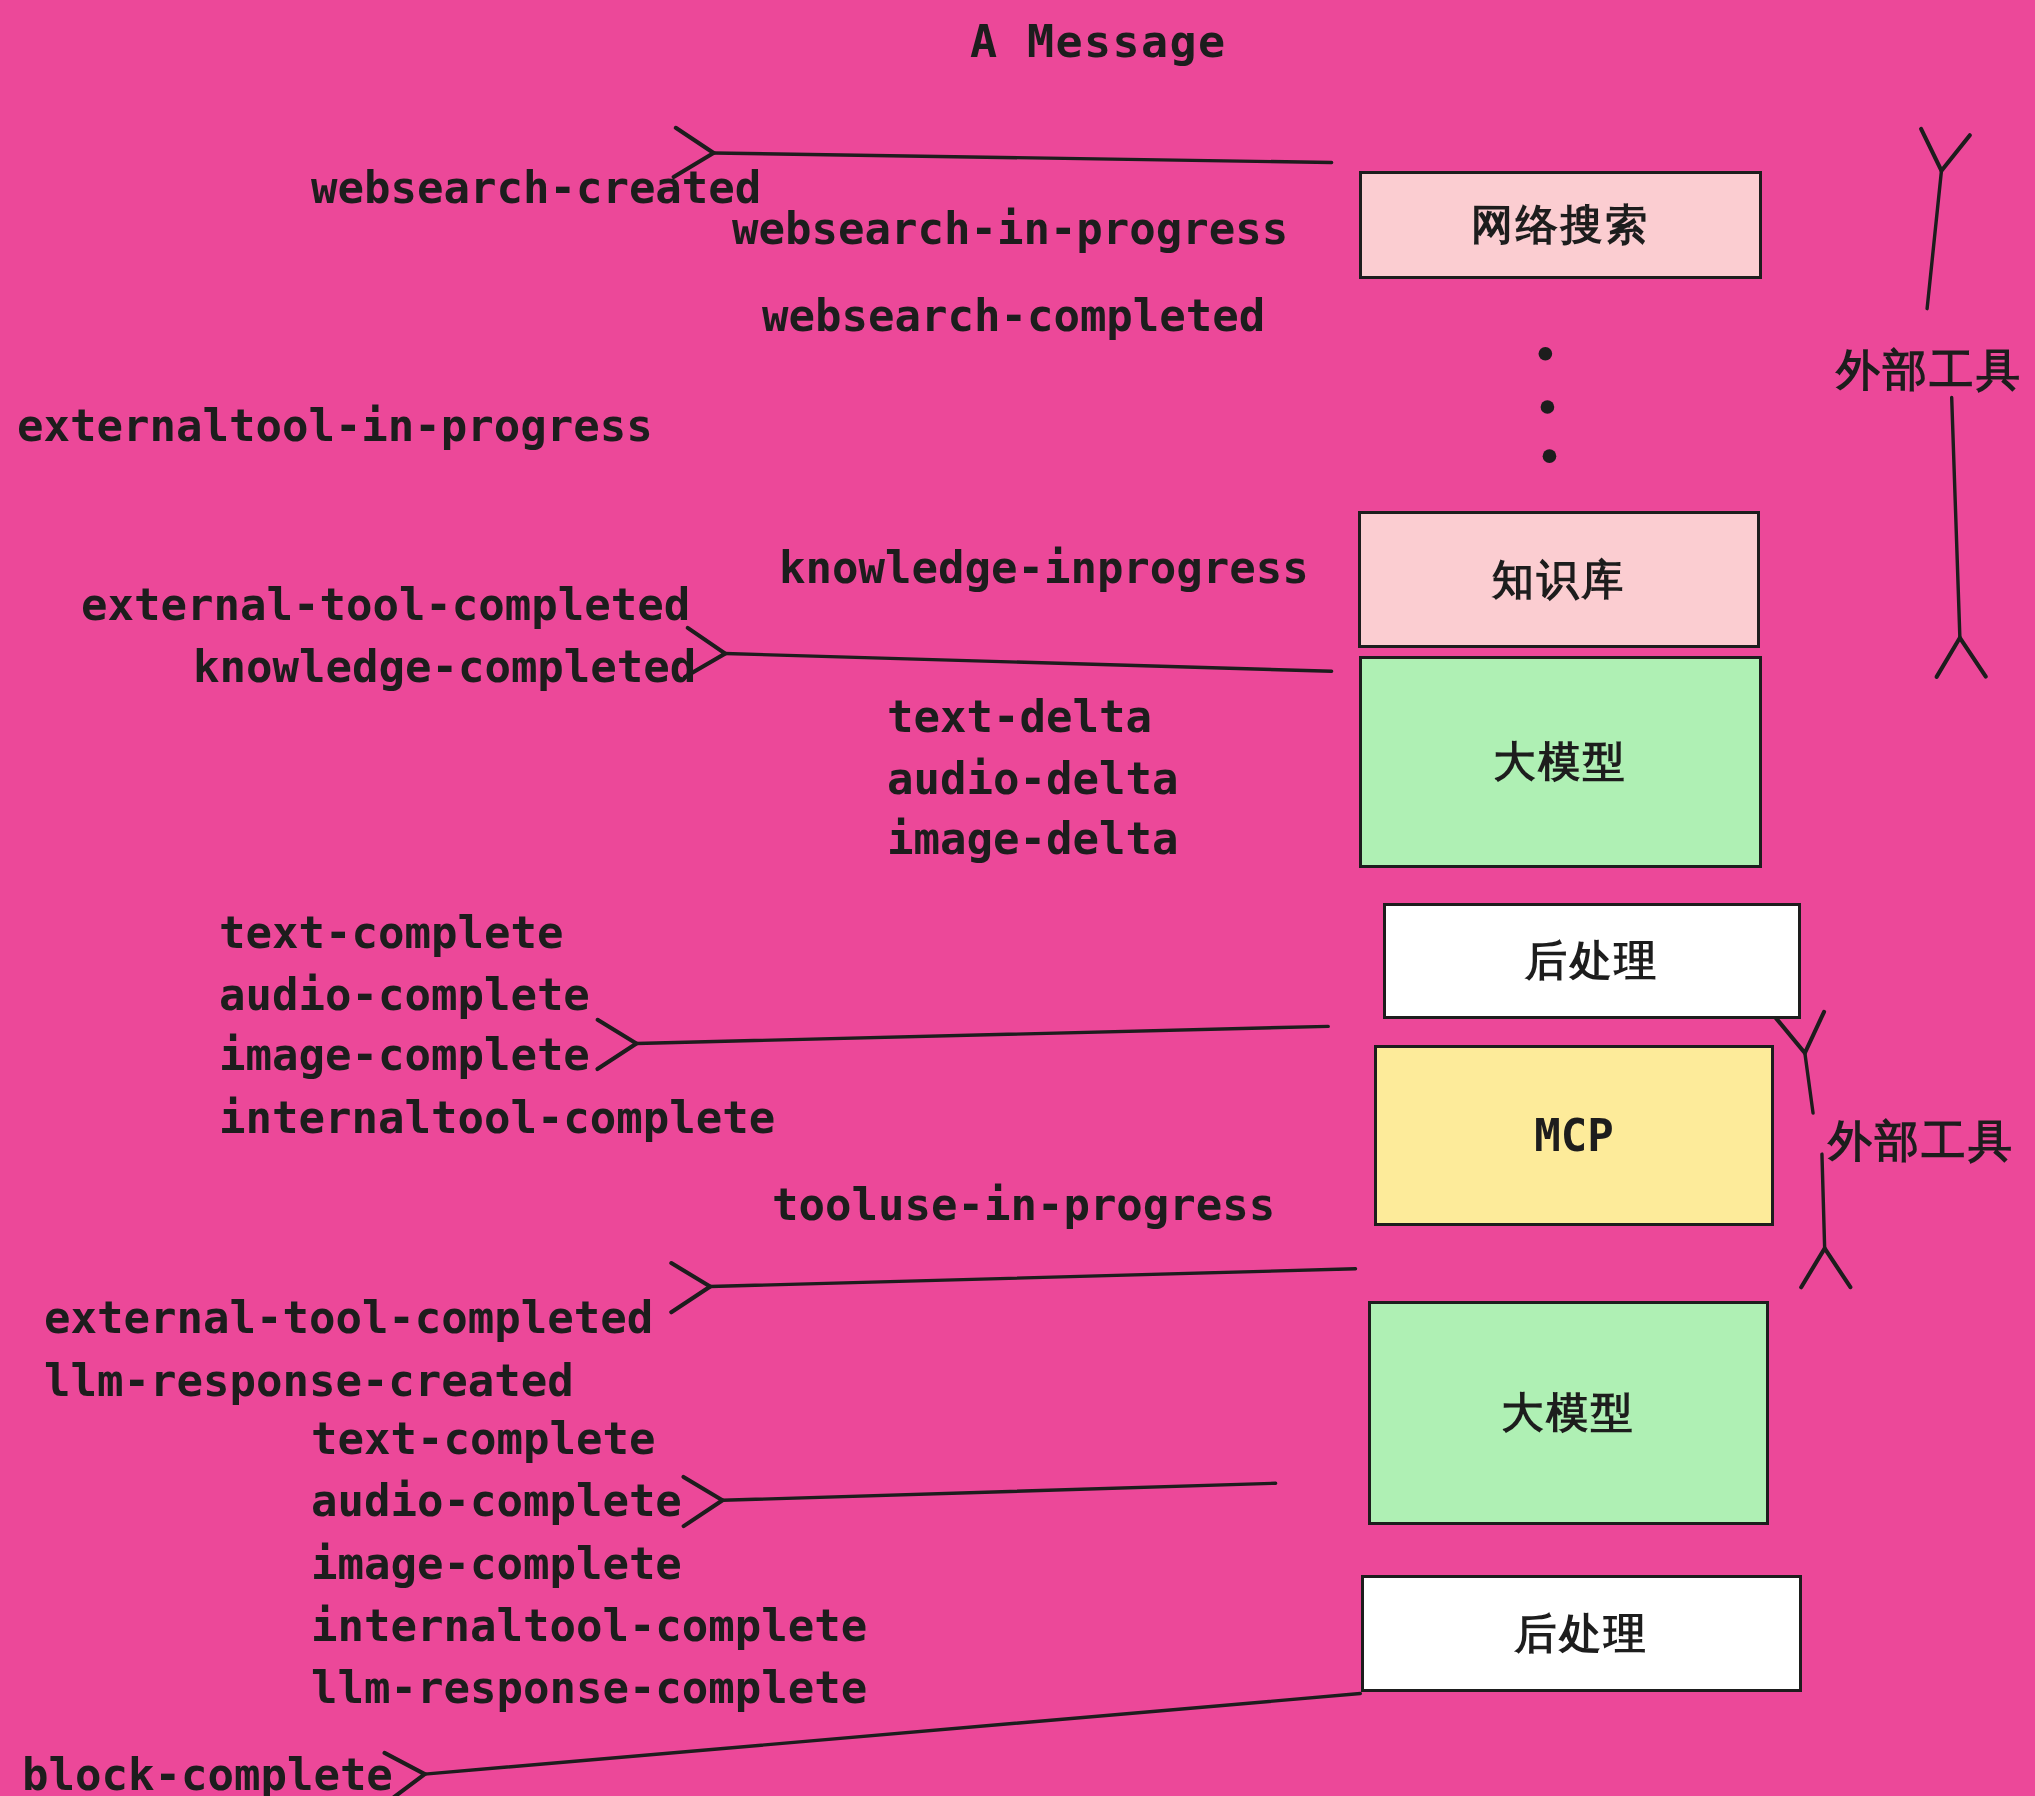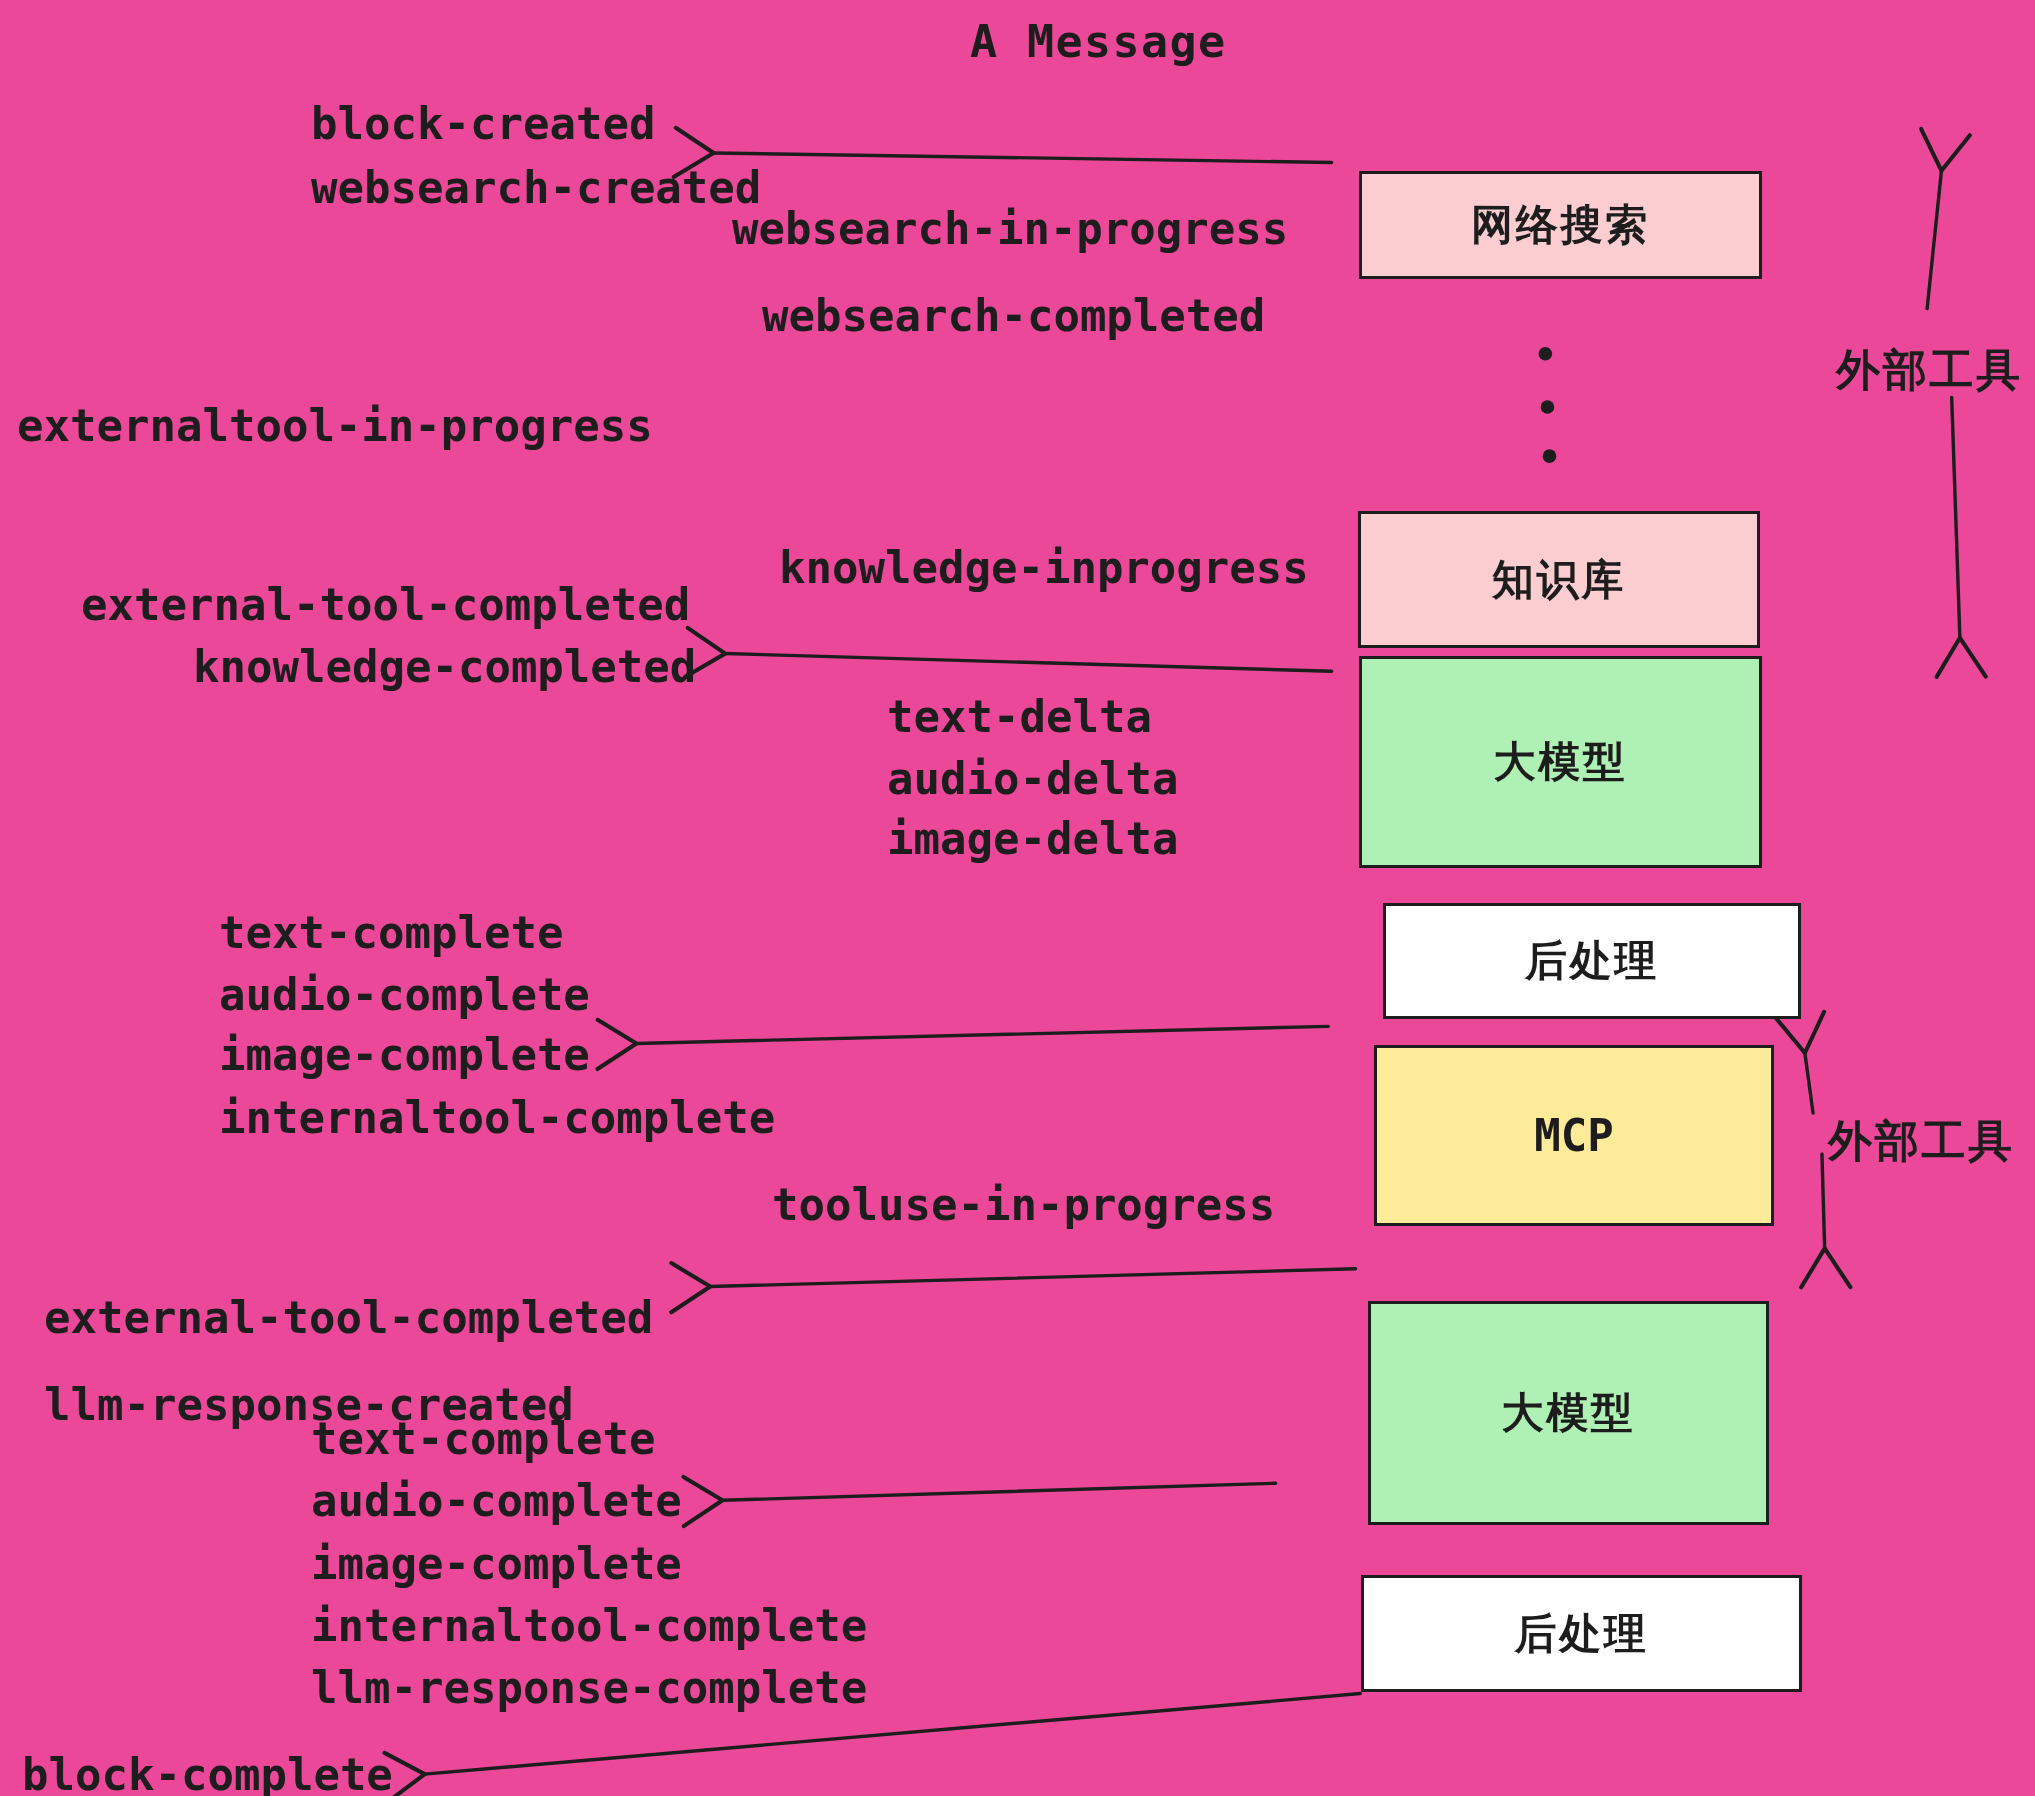--- a/index.html
+++ b/index.html
@@ -114,38 +114,37 @@
     <span class="lbl">大模型</span>
   </div>
 
   <div class="box fill-white" style="left:1361px;top:1575px;width:441px;height:117px;">
     <span class="lbl">后处理</span>
   </div>
 
   <div class="side-label" style="left:1836px;top:341px;">外部工具</div>
   <div class="side-label" style="left:1828px;top:1112px;">外部工具</div>
 
-  <span class="evt" style="left:311px;top:102px;">block-created</span>
   <span class="evt" style="left:311px;top:166px;">websearch-created</span>
   <span class="evt" style="left:732px;top:207px;">websearch-in-progress</span>
   <span class="evt" style="left:762px;top:294px;">websearch-completed</span>
   <span class="evt" style="left:17px;top:404px;">externaltool-in-progress</span>
   <span class="evt" style="left:779px;top:546px;">knowledge-inprogress</span>
   <span class="evt" style="left:81px;top:583px;">external-tool-completed</span>
   <span class="evt" style="left:193px;top:645px;">knowledge-completed</span>
   <span class="evt" style="left:887px;top:695px;">text-delta</span>
   <span class="evt" style="left:887px;top:757px;">audio-delta</span>
   <span class="evt" style="left:887px;top:817px;">image-delta</span>
   <span class="evt" style="left:219px;top:911px;">text-complete</span>
   <span class="evt" style="left:219px;top:973px;">audio-complete</span>
   <span class="evt" style="left:219px;top:1033px;">image-complete</span>
   <span class="evt" style="left:219px;top:1096px;">internaltool-complete</span>
   <span class="evt" style="left:772px;top:1147px;margin-top:36px;">tooluse-in-progress</span>
   <span class="evt" style="left:44px;top:1296px;">external-tool-completed</span>
-  <span class="evt" style="left:44px;top:1359px;margin-top:24px;">llm-response-created</span>
+  <span class="evt" style="left:44px;top:1359px;">llm-response-created</span>
   <span class="evt" style="left:311px;top:1417px;">text-complete</span>
   <span class="evt" style="left:311px;top:1479px;">audio-complete</span>
   <span class="evt" style="left:311px;top:1542px;">image-complete</span>
   <span class="evt" style="left:311px;top:1604px;">internaltool-complete</span>
   <span class="evt" style="left:311px;top:1666px;">llm-response-complete</span>
   <span class="evt" style="left:22px;top:1753px;">block-complete</span>
 
 </div>
 
 

